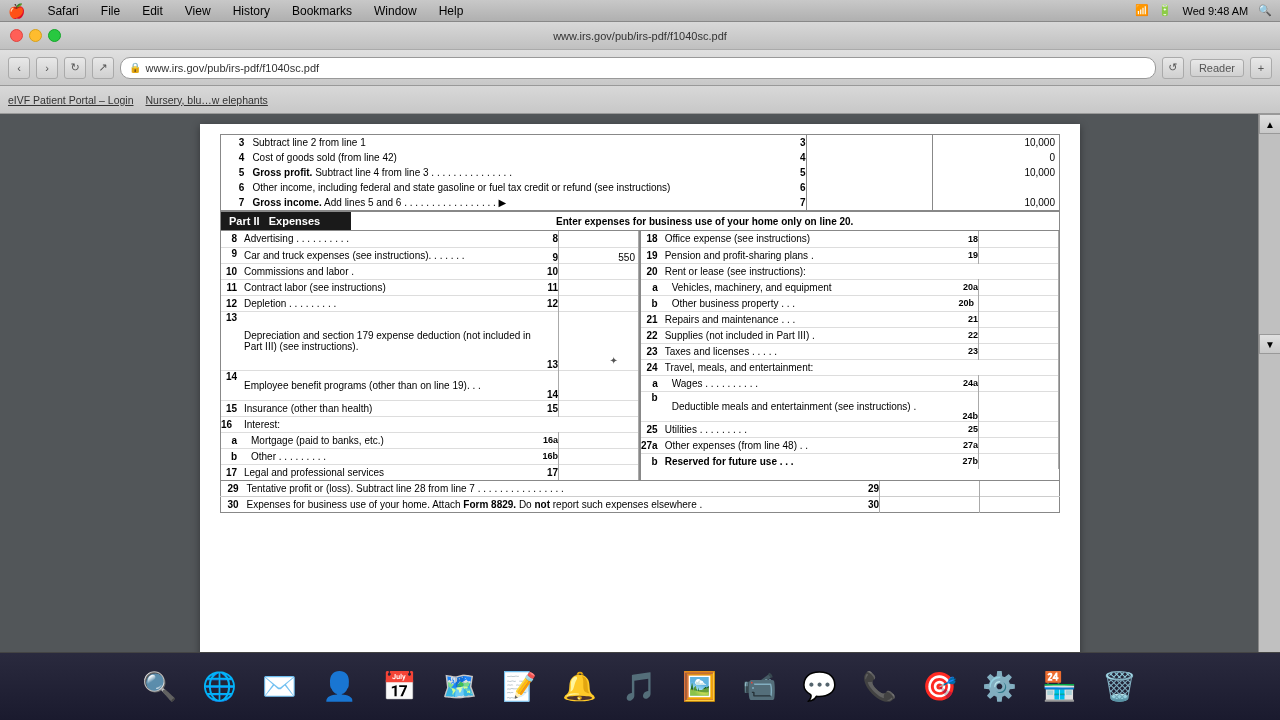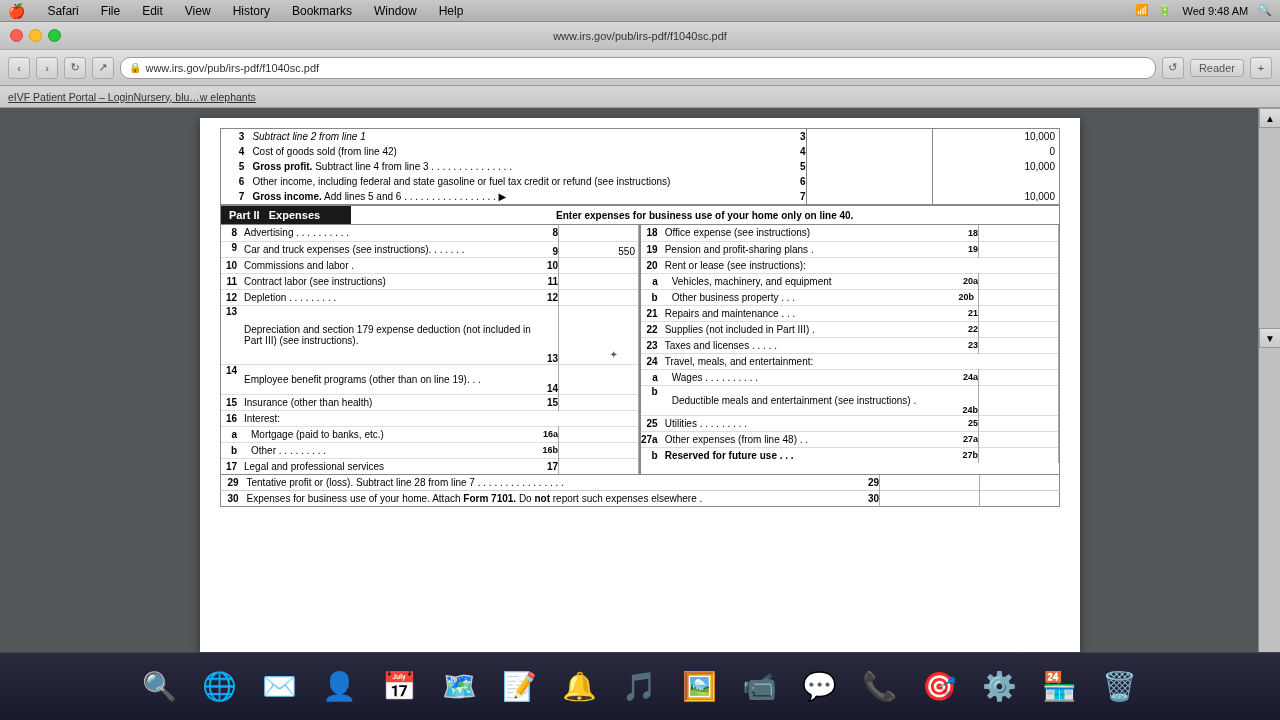--- a/index.html
+++ b/index.html
@@ -106,25 +106,25 @@
       background: linear-gradient(to bottom, #e8e8e8, #d0d0d0);
       border: 1px solid #aaa;
       border-radius: 3px;
       padding: 2px 8px;
       font-size: 11px;
       color: #555;
       cursor: pointer;
     }
 
     .bookmarks-bar {
-      height: 22px;
+      height: 28px;
       display: flex;
       align-items: center;
       padding: 0 8px;
-      gap: 0;
+      gap: 12px;
       background: linear-gradient(to bottom, #d8d8d8, #c8c8c8);
       border-bottom: 1px solid #999;
       font-size: 11px;
       color: #333;
     }
 
     
     .content-area {
       background: #525659;
       display: flex;
@@ -231,21 +231,21 @@
     <div style="width:22px;height:20px;background:linear-gradient(to bottom,#e0e0e0,#c8c8c8);border:1px solid #999;margin-top:200px;display:flex;align-items:center;justify-content:center;font-size:10px;">▼</div>
   </div>
 
   <div class="pdf-doc">
 
     <table class="form-main" style="border:1px solid #888;margin-bottom:0;">
       <tbody>
 
         <tr>
           <td style="width:22px;text-align:right;padding-right:4px;font-weight:bold;">3</td>
-          <td style="width:420px;padding:2px 4px;font-style:italic;">Subtract line 2 from line 1</td>
+          <td style="width:420px;padding:2px 4px;">Subtract line 2 from line 1</td>
           <td style="width:20px;text-align:right;font-weight:bold;">3</td>
           <td style="width:100px;border-left:1px solid #888;border-right:1px solid #888;text-align:right;padding-right:4px;"></td>
           <td style="width:100px;text-align:right;padding-right:4px;color:#000;">10,000</td>
         </tr>
 
         <tr>
           <td style="width:22px;text-align:right;padding-right:4px;font-weight:bold;">4</td>
           <td style="padding:2px 4px;">Cost of goods sold (from line 42)</td>
           <td style="text-align:right;font-weight:bold;">4</td>
           <td style="border-left:1px solid #888;border-right:1px solid #888;text-align:right;padding-right:4px;"></td>
@@ -275,21 +275,21 @@
           <td style="border-left:1px solid #888;border-right:1px solid #888;text-align:right;padding-right:4px;"></td>
           <td style="text-align:right;padding-right:4px;color:#000;">10,000</td>
         </tr>
       </tbody>
     </table>
 
     <table style="width:100%;border-collapse:collapse;border:1px solid #888;">
       <tbody>
           <tr>
         <td style="background:#1a1a1a;color:white;font-weight:bold;padding:3px 8px;font-size:11px;width:130px;white-space:nowrap;"><span>Part II</span> &nbsp; <span>Expenses</span></td>
-        <td style="font-weight:bold;font-size:10px;text-align:center;padding:3px;">Enter expenses for business use of your home only on line 40.</td>
+        <td style="font-weight:bold;font-size:10px;text-align:center;padding:3px;">Enter expenses for business use of your home only on line 20.</td>
       </tr>
     </tbody>
       </table>
 
     <table style="width:100%;border-collapse:collapse;border:1px solid #888;border-top:none;">
       <tbody>
           <tr style="vertical-align:top;">
 
         <td style="width:50%;padding:0;border-right:2px solid #888;">
           <table style="width:100%;border-collapse:collapse;font-size:10px;">
@@ -347,21 +347,21 @@
             </tr>
 
             <tr style="border-bottom:1px solid #ddd;">
               <td style="width:20px;font-weight:bold;text-align:right;padding-right:4px;">15</td>
               <td style="padding:2px 3px;">Insurance (other than health)</td>
               <td style="width:20px;font-weight:bold;text-align:right;">15</td>
               <td style="width:80px;border-left:1px solid #aaa;border-right:1px solid #aaa;height:16px;"></td>
             </tr>
 
             <tr style="border-bottom:1px solid #ddd;">
-              <td style="width:20px;font-weight:bold;text-align:right;padding-right:4px;">16</td>
+              <td style="width:20px;font-weight:bold;text-align:left;padding-right:4px;">16</td>
               <td style="padding:2px 3px;">Interest:</td>
               <td></td>
               <td style="width:80px;border-right:1px solid #aaa;height:16px;"></td>
             </tr>
 
             <tr style="border-bottom:1px solid #ddd;">
               <td style="width:20px;font-weight:bold;text-align:right;padding-right:4px;">a</td>
               <td style="padding:2px 3px 2px 10px;">Mortgage (paid to banks, etc.)</td>
               <td style="width:20px;font-weight:bold;text-align:right;font-size:9px;">16a</td>
               <td style="width:80px;border-left:1px solid #aaa;border-right:1px solid #aaa;height:16px;"></td>
@@ -500,21 +500,21 @@
       <tr style="border-bottom:1px solid #ccc;">
         <td style="width:22px;font-weight:bold;text-align:right;padding-right:4px;">29</td>
         <td style="padding:2px 4px;">Tentative profit or (loss). Subtract line 28 from line 7 . . . . . . . . . . . . . . . .</td>
         <td style="width:20px;font-weight:bold;text-align:right;">29</td>
         <td style="width:100px;border-left:1px solid #aaa;border-right:1px solid #aaa;text-align:right;padding-right:4px;"></td>
         <td style="width:80px;"></td>
       </tr>
 
       <tr>
         <td style="width:22px;font-weight:bold;text-align:right;padding-right:4px;">30</td>
-        <td style="padding:2px 4px;">Expenses for business use of your home. Attach <span style="font-weight:bold;">Form 7101.</span> Do <span style="font-weight:bold;">not</span> report such expenses elsewhere  .</td>
+        <td style="padding:2px 4px;">Expenses for business use of your home. Attach <span style="font-weight:bold;">Form 8829.</span> Do <span style="font-weight:bold;">not</span> report such expenses elsewhere  .</td>
         <td style="width:20px;font-weight:bold;text-align:right;">30</td>
         <td style="width:100px;border-left:1px solid #aaa;border-right:1px solid #aaa;text-align:right;padding-right:4px;"></td>
         <td style="width:80px;"></td>
       </tr>
     </tbody>
       </table>
   </div>
 </div>
 
 <div class="taskbar">

